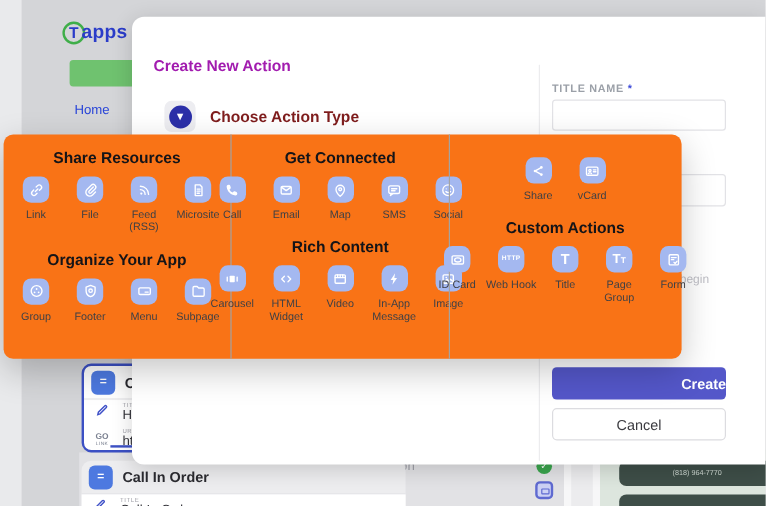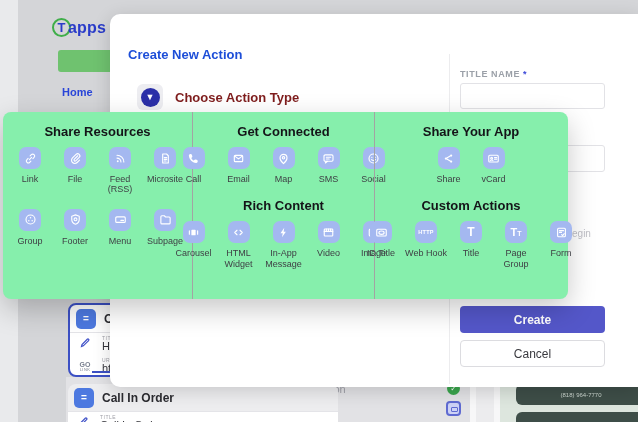--- a/index.html
+++ b/index.html
@@ -11,21 +11,21 @@
     overflow:hidden;
     width:638px; height:422px;
   }
   .abs { position:absolute; }
 
   
   #left-strip { left:0; top:0; width:18px; height:422px; background:#e9eaec; }
   #bg-logo { left:52px; top:18px; font-weight:bold; color:#2a3cc9; font-size:16px; letter-spacing:.2px; display:flex; align-items:center; }
   #bg-logo .ring { display:inline-flex; align-items:center; justify-content:center; width:19px; height:19px; border:2px solid #3fae49; border-radius:50%; margin-right:-3px; color:#2a3cc9; font-size:13px; font-weight:bold; }
   #bg-green-btn { left:58px; top:50px; width:75px; height:22px; background:#6fc26f; border-radius:3px; border:none; }
-  #bg-home { left:62px; top:86px; color:#2945d8; font-size:11px; font-weight:bold; }
+  #bg-home { left:62px; top:86px; color:#2945d8; font-size:11px; font-weight:normal; }
 
   
   #bg-row-band { left:66px; top:377px; width:408px; height:45px; background:#e2e2e5; }
   #add-desc { left:268px; top:383px; font-size:11px; color:#9fa0a8; }
   #green-dot-icon { left:447px; top:382px; width:13px; height:13px; border-radius:50%; background:#3aa54d; color:#fff; font-size:8px; line-height:13px; text-align:center; }
   #blue-badge-icon { left:446px; top:401px; width:15px; height:15px; border:2px solid #5f6ad1; border-radius:4px; background:#cdd2f5; }
   #blue-badge-icon::after { content:""; position:absolute; left:3px; top:4px; width:5px; height:3px; border:1px solid #5f6ad1; border-radius:1px; }
 
   
   .action-card { left:68px; width:270px; background:#fff; }
@@ -47,38 +47,38 @@
 
   
   #col-sep { left:470px; top:374px; width:30px; height:48px; background:#ececee; border-left:6px solid #f7f7f8; border-right:6px solid #f7f7f8; }
   #phone-panel { left:500px; top:374px; width:138px; height:48px; background:#dde6de; }
   .tel-btn { position:absolute; left:16px; width:130px; background:#3e4e48; border-radius:6px; border:none; color:#ccd6cf; font-size:6px; text-align:center; }
   #tel-btn-1 { top:10px; height:21px; }
   #tel-btn-2 { top:38px; height:18px; }
 
   
   #modal { left:110px; top:14px; width:528px; height:373px; background:#fff; border-radius:10px 0 0 10px; box-shadow:0 4px 18px rgba(0,0,0,.16); }
-  #modal-title { left:18px; top:33px; font-size:13px; font-weight:bold; color:#1d4ed8; position:absolute; }
+  #modal-title { left:18px; top:33px; font-size:13px; font-weight:bold; color:#a21caf; position:absolute; }
   #choose-row { position:absolute; left:27px; top:70px; display:flex; align-items:center; gap:12px; }
   #choose-icon { width:26px; height:26px; border-radius:6px; background:#ededf1; display:flex; align-items:center; justify-content:center; }
   #choose-icon .circ { width:19px; height:19px; border-radius:50%; background:#2b2fa8; color:#fff; font-size:9px; display:flex; align-items:center; justify-content:center; }
   #choose-label { color:#7f1d1d; font-size:13px; font-weight:bold; }
   #modal-vsep { position:absolute; left:339px; top:40px; width:1px; height:330px; background:#ececee; }
 
   #form-area { position:absolute; left:350px; top:55px; width:256px; }
   .fieldlabel { font-size:9px; font-weight:bold; letter-spacing:.6px; color:#9ba0a8; }
   .fieldlabel .req { color:#3b48d8; }
   .txtinput { width:145px; height:26px; border:1px solid #e2e2e6; border-radius:3px; background:#fff; margin-top:4px; display:block; }
   #input-2 { position:absolute; left:350px; top:131px; width:145px; height:27px; border:1px solid #e2e2e6; border-radius:3px; background:#fff; }
   #helper-frag { position:absolute; left:437px; top:214px; font-size:10px; color:#bfbfc6; }
-  #create-btn { position:absolute; left:350px; top:292px; width:145px; height:27px; background:#5457c9; border:none; border-radius:4px; color:#fff; font-size:12px; font-weight:bold; font-family:"Liberation Sans",sans-serif; }
+  #create-btn { position:absolute; left:350px; top:292px; width:145px; height:27px; background:#5457c9; border:none; border-radius:4px; color:#fff; font-size:12px; font-weight:bold; font-family:"Liberation Sans",sans-serif;text-align:right; }
   #cancel-btn { position:absolute; left:350px; top:326px; width:145px; height:27px; background:#fff; border:1px solid #dcdce0; border-radius:4px; color:#3a3a3f; font-size:12px; font-family:"Liberation Sans",sans-serif; }
 
   
-  #picker { left:3px; top:112px; width:565px; height:187px; background:#86efac; border-radius:8px; box-shadow:0 10px 28px rgba(0,0,0,.22); display:flex; }
+  #picker { left:3px; top:112px; width:565px; height:187px; background:#f97316; border-radius:8px; box-shadow:0 10px 28px rgba(0,0,0,.22); display:flex; }
   .pcol { height:100%; padding-top:12px; }
   .pcol + .pcol { border-left:1px solid #a3a3a3; }
   #pcol-0 { width:189px; }
   #pcol-1 { width:182px; }
   #pcol-2 { width:193px; }
   .sec-title { text-align:center; font-size:13px; font-weight:bold; color:#141418; height:16px; }
   .sec-items { display:flex; justify-content:center; gap:7px; margin-top:7px; }
   .pitem { width:38px; display:flex; flex-direction:column; align-items:center; cursor:pointer; }
   .tile { width:22px; height:22px; border-radius:7px; background:#a4b8f0; display:flex; align-items:center; justify-content:center; }
   .tile svg { width:15px; height:15px; display:block; }
@@ -214,20 +214,21 @@
               <svg viewBox="0 0 24 24">
                 <path fill="none" stroke="#fff" stroke-width="1.8" stroke-linecap="round" stroke-linejoin="round" d="M7.5 4.8h6.2l2.8 2.8v11.6H7.5z"></path>
                 <path fill="none" stroke="#fff" stroke-width="1.8" stroke-linecap="round" stroke-linejoin="round" d="M10 10.5h4M10 13.3h4M10 16h3"></path>
               </svg>
             </span>
             <span class="plabel">Microsite</span>
           </div>
         </div>
       </div>
       <div class="sec">
+        <div class="sec-title">Organize Your App</div>
         <div class="sec-items">
           <div class="pitem">
             <span class="tile">
               <svg viewBox="0 0 24 24">
                 <circle fill="none" stroke="#fff" stroke-width="1.8" stroke-linecap="round" stroke-linejoin="round" cx="12" cy="12" r="7.2"></circle>
                 <circle cx="12" cy="9.3" r="1.2" fill="#fff"></circle>
                 <circle cx="9.3" cy="13.8" r="1.2" fill="#fff"></circle>
                 <circle cx="14.7" cy="13.8" r="1.2" fill="#fff"></circle>
               </svg>
             </span>
@@ -330,50 +331,49 @@
             <span class="tile">
               <svg viewBox="0 0 24 24">
                 <path fill="none" stroke="#fff" stroke-width="1.8" stroke-linecap="round" stroke-linejoin="round" d="M9.6 8.4L6 12l3.6 3.6M14.4 8.4L18 12l-3.6 3.6"></path>
               </svg>
             </span>
             <span class="plabel">HTML Widget</span>
           </div>
           <div class="pitem">
             <span class="tile">
               <svg viewBox="0 0 24 24">
-                <path fill="#fff" d="M13.2 4.4L7.2 13.2h3.6l-1.2 6.4 6.2-8.8h-3.6z"></path>
-              </svg>
-            </span>
-            <span class="plabel">In-App Message</span>
-          </div>
-          <div class="pitem">
-            <span class="tile">
-              <svg viewBox="0 0 24 24">
                 <rect fill="none" stroke="#fff" stroke-width="1.8" stroke-linecap="round" stroke-linejoin="round" x="5.2" y="6.4" width="13.6" height="11.2" rx="1.2"></rect>
                 <path fill="none" stroke="#fff" stroke-width="1.8" stroke-linecap="round" stroke-linejoin="round" d="M5.2 10.2h13.6M8.6 6.4v3.8M12 6.4v3.8M15.4 6.4v3.8"></path>
               </svg>
             </span>
             <span class="plabel">Video</span>
+          </div>
+          <div class="pitem">
+            <span class="tile">
+              <svg viewBox="0 0 24 24">
+                <path fill="#fff" d="M13.2 4.4L7.2 13.2h3.6l-1.2 6.4 6.2-8.8h-3.6z"></path>
+              </svg>
+            </span>
+            <span class="plabel">In-App Message</span>
           </div>
           <div class="pitem">
             <span class="tile">
               <svg viewBox="0 0 24 24">
                 <rect fill="none" stroke="#fff" stroke-width="1.8" stroke-linecap="round" stroke-linejoin="round" x="5.2" y="6.4" width="13.6" height="11.2" rx="1.6"></rect>
                 <circle cx="9.4" cy="10" r="1.1" fill="#fff"></circle>
                 <path fill="none" stroke="#fff" stroke-width="1.8" stroke-linecap="round" stroke-linejoin="round" d="M7.2 15.6l3.2-3.2 2.2 2.2 2.4-2.4 2.6 2.6"></path>
               </svg>
             </span>
             <span class="plabel">Image</span>
           </div>
         </div>
       </div>
     </div>
   <div class="pcol" id="pcol-2">
       <div class="sec">
-        <div class="sec-title">Share Your App</div>
         <div class="sec-items">
           <div class="pitem">
             <span class="tile">
               <svg viewBox="0 0 24 24">
                 <circle cx="7.8" cy="12" r="1.8" fill="#fff"></circle>
                 <circle cx="16.2" cy="7.2" r="1.8" fill="#fff"></circle>
                 <circle cx="16.2" cy="16.8" r="1.8" fill="#fff"></circle>
                 <path fill="none" stroke="#fff" stroke-width="1.8" stroke-linecap="round" stroke-linejoin="round" d="M9.3 11.1l5.4-3M9.3 12.9l5.4 3"></path>
               </svg>
             </span>
@@ -394,21 +394,21 @@
       <div class="sec">
         <div class="sec-title">Custom Actions</div>
         <div class="sec-items">
           <div class="pitem">
             <span class="tile">
               <svg viewBox="0 0 24 24">
                 <rect fill="none" stroke="#fff" stroke-width="1.8" stroke-linecap="round" stroke-linejoin="round" x="4.4" y="6.8" width="15.2" height="10.8" rx="1.6"></rect>
                 <ellipse fill="none" stroke="#fff" stroke-width="1.8" stroke-linecap="round" stroke-linejoin="round" cx="12" cy="12.2" rx="4.2" ry="2.7"></ellipse>
               </svg>
             </span>
-            <span class="plabel">ID Title</span>
+            <span class="plabel">ID Card</span>
           </div>
           <div class="pitem">
             <span class="tile">
               <span class="tglyph" style="font-size:5.5px;letter-spacing:.3px;">HTTP</span>
             </span>
             <span class="plabel">Web Hook</span>
           </div>
           <div class="pitem">
             <span class="tile">
               <span class="tglyph" style="font-size:12px;">T</span>

